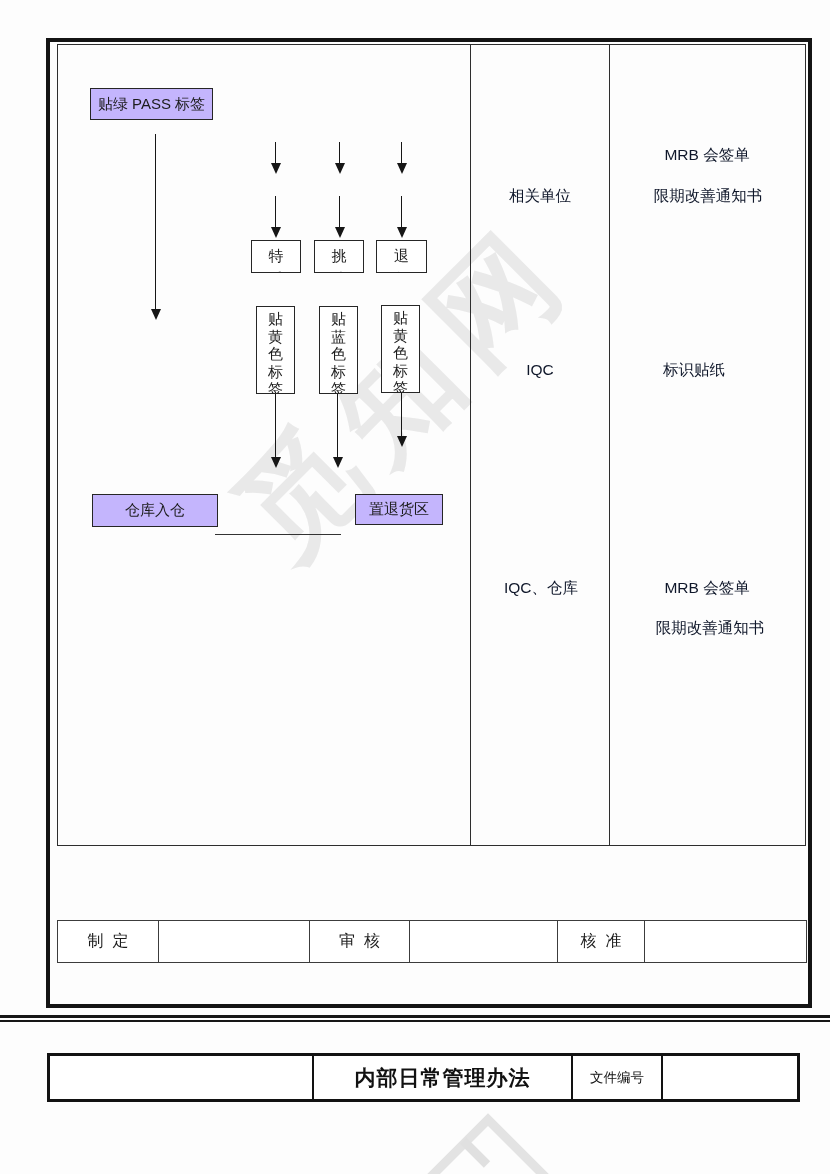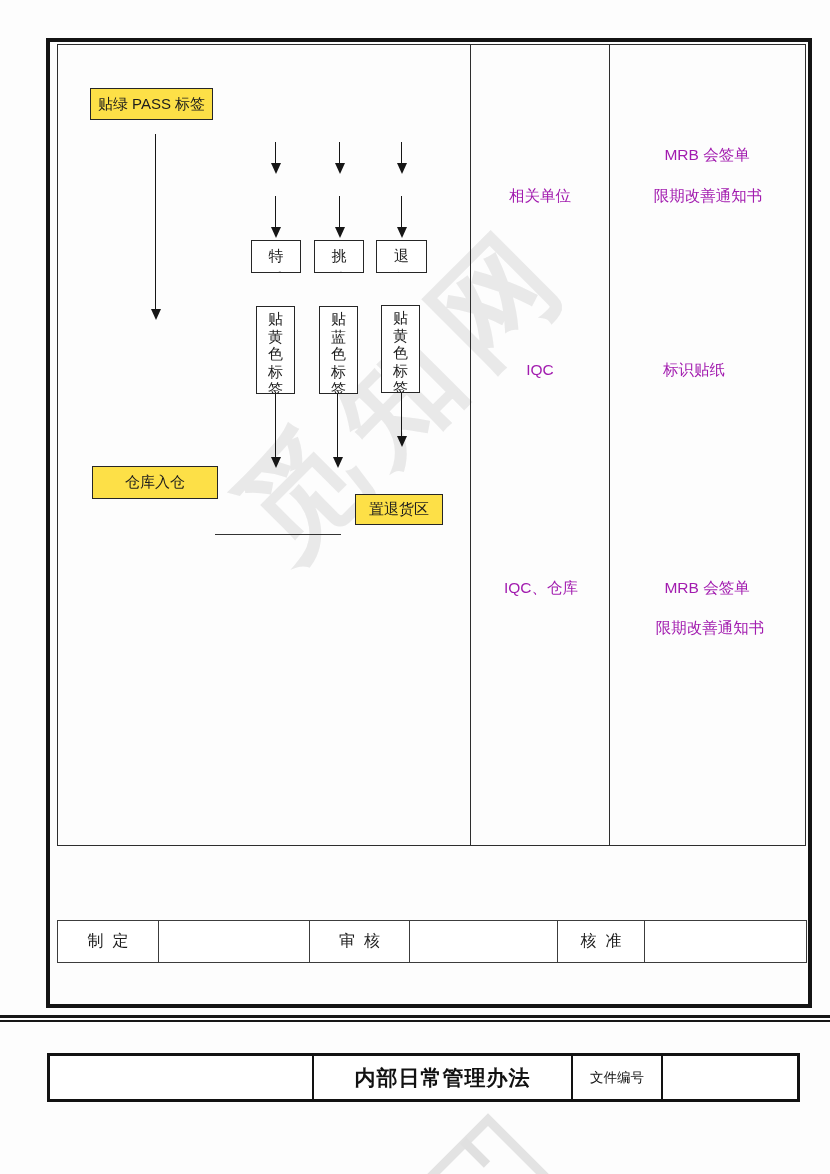--- a/index.html
+++ b/index.html
@@ -86,32 +86,32 @@
     position: absolute;
     left: 0; top: 1020px;
     width: 830px; height: 1.6px;
     background: #161616;
     z-index: 1;
   }
 
   
   .fbox {
     position: absolute;
-    background: #fde047;
+    background: #c4b5fd;
     border: 1.6px solid #262626;
     display: flex;
     align-items: center;
     justify-content: center;
     font-size: 15px;
     color: #1c1c1c;
     z-index: 2;
     white-space: pre;
   }
   .pass-box   { left: 90px;  top: 88px;  width: 123px; height: 32px; border-width: 1.8px; }
-  .wh-box     { left: 92px;  top: 466px; width: 126px; height: 33px; border-width: 1.8px; }
+  .wh-box     { left: 92px;  top: 494px; width: 126px; height: 33px; border-width: 1.8px; }
   .ret-box    { left: 355px; top: 494px; width: 88px;  height: 31px; border-width: 1.8px; }
 
   .vbox {
     position: absolute;
     background: #ffffff;
     border: 1.6px solid #262626;
     overflow: hidden;
     display: flex;
     justify-content: center;
     align-items: flex-start;
@@ -151,21 +151,21 @@
     border-top: 11px solid #161616;
     transform: translateX(-50%);
     z-index: 2;
   }
 
   
   .coltxt {
     position: absolute;
     transform: translate(-50%, -50%);
     font-size: 15.5px;
-    color: #a21caf;
+    color: #0f172a;
     white-space: nowrap;
     z-index: 2;
   }
 
   
   .foot-table {
     position: absolute;
     left: 57px; top: 920px;
     width: 750px; height: 43px;
     display: flex;

